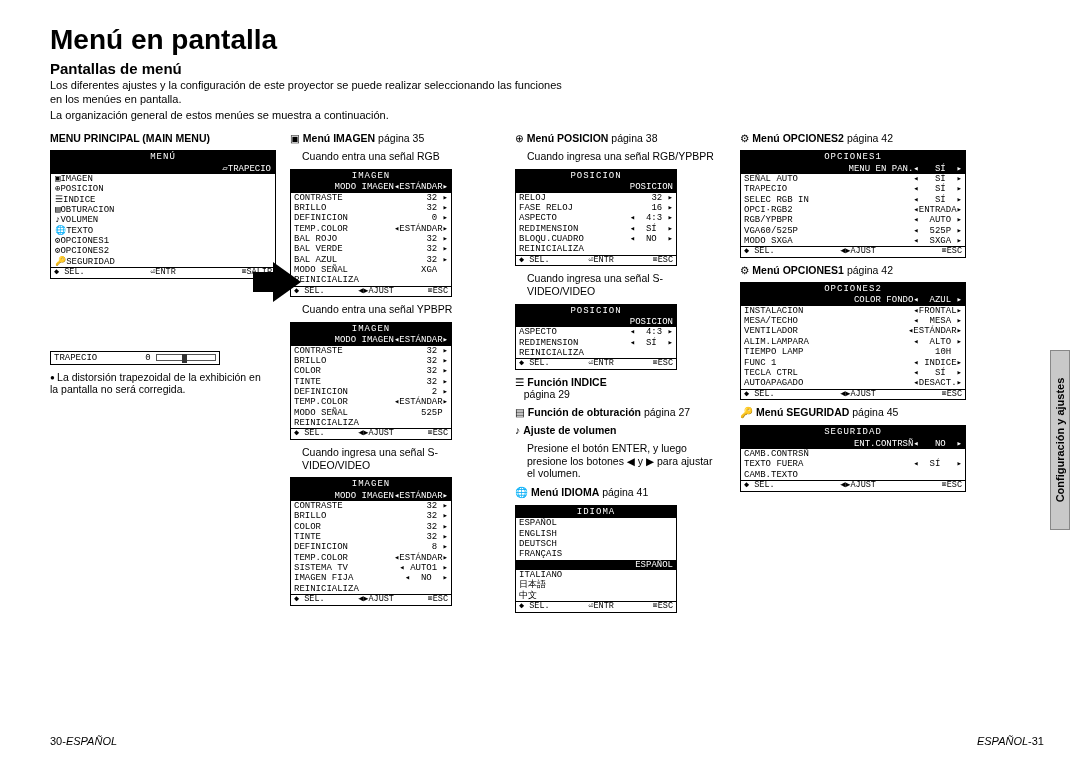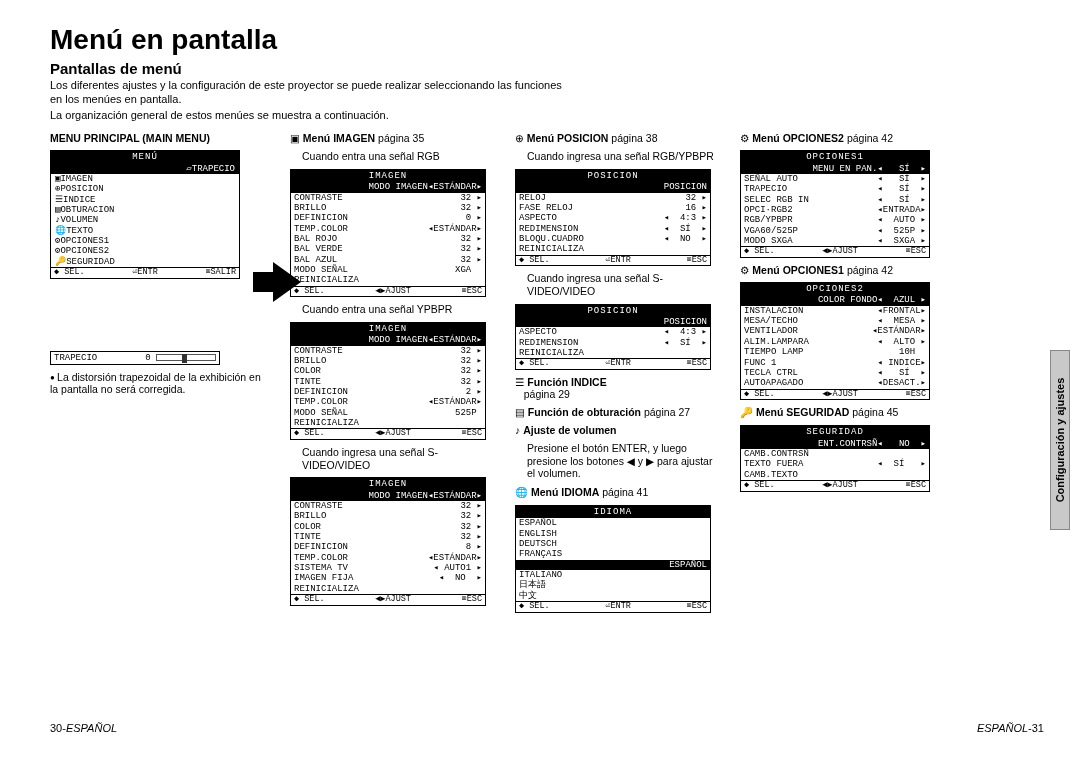--- a/index.html
+++ b/index.html
@@ -35,23 +35,23 @@
   .caption-line .bold { font-weight: bold; }
   .bodytxt { font-size: 10.5px; line-height: 1.2; }
   .bodytxt .bullet::before { content: "● "; font-size: 8px; vertical-align: 1px; }
 
   
   .osd {
     font-family: "Courier New", monospace;
     font-size: 9px;
     border: 1px solid #000;
     line-height: 1.15;
-    width: 196px;
-  }
-  .osd.wide { width: 190px; }
+    width: 162px;
+  }
+  .osd.wide { width: 226px; }
   .osd .hdr { background: #000; color: #fff; text-align: center; padding: 1px 2px; letter-spacing: 1px; }
   .osd .row {
     display: flex; justify-content: space-between;
     padding: 0 3px; white-space: pre;
   }
   .osd .row.sel { background: #000; color: #fff; justify-content: flex-end; }
   .osd .footer {
     border-top: 1px solid #000;
     display: flex; justify-content: space-between;
     padding: 0 3px; font-size: 8.5px;
@@ -83,21 +83,21 @@
     content: "";
     position: absolute;
     left: -48px; top: -10px;
     width: 22px; height: 20px;
     background: #000;
   }
 
   
   .footer-left, .footer-right {
     position: absolute;
-    bottom: 29px;
+    bottom: 16px;
     font-size: 11px;
     font-style: italic;
   }
   .footer-left { left: 50px; }
   .footer-right { right: 36px; }
   .footer-left .num, .footer-right .num { font-style: normal; font-weight: normal; }
 
   
   .side-tab {
     position: absolute;

